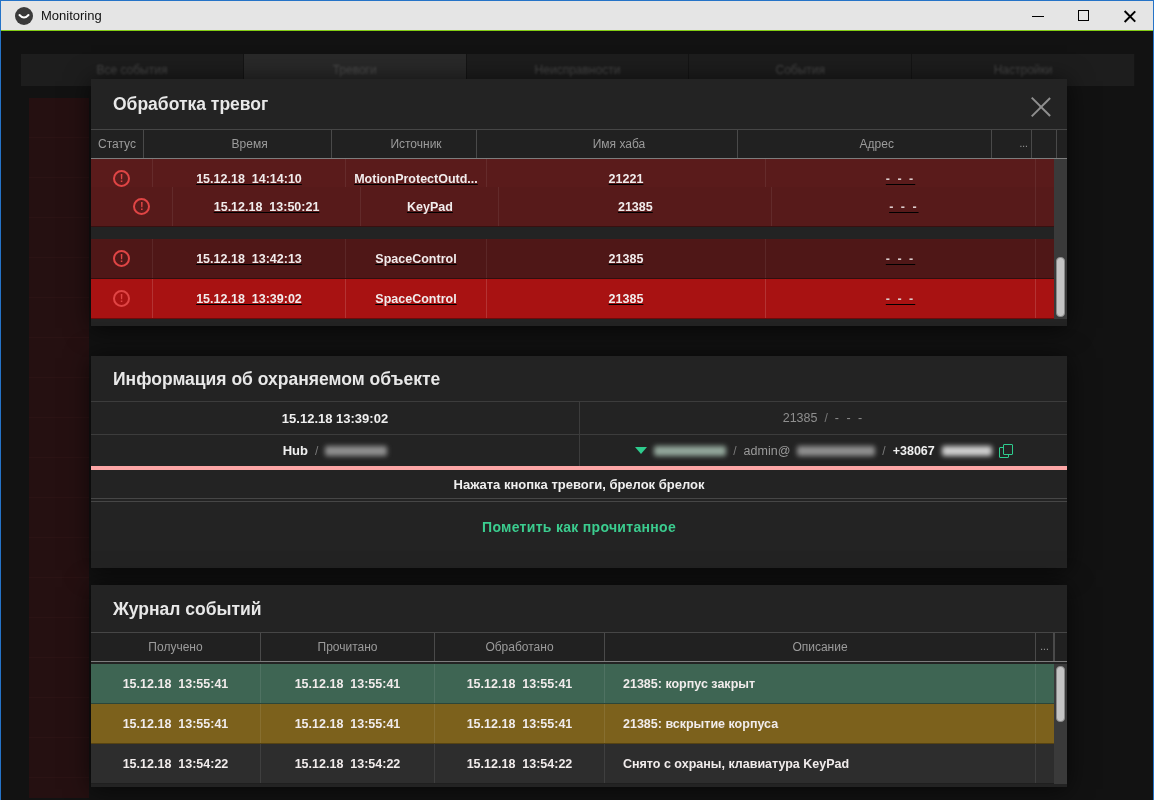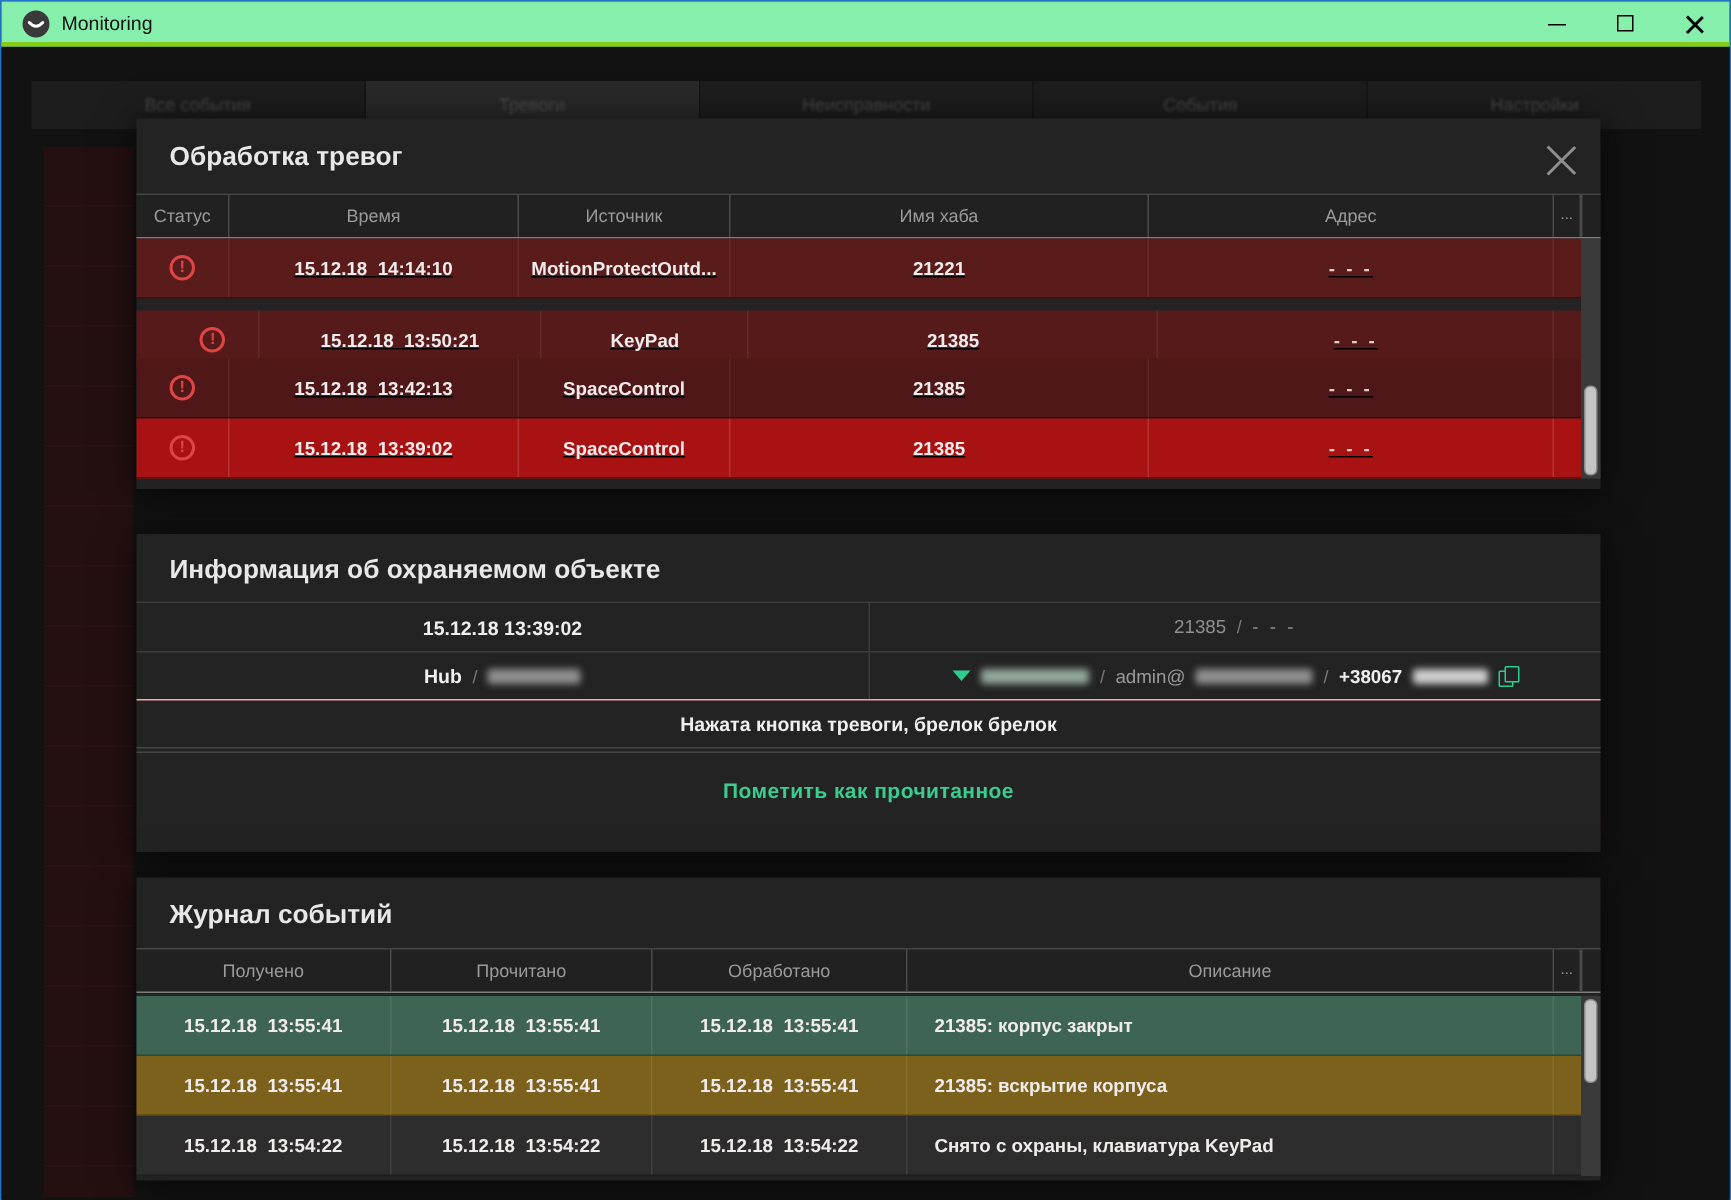--- a/index.html
+++ b/index.html
@@ -1,22 +1,22 @@
 <!DOCTYPE html>
 <html><head>
 <meta charset="utf-8">
 <style>
   * { margin:0; padding:0; box-sizing:border-box; }
   html,body { width:1154px; height:800px; overflow:hidden; background:#0b0b0b;
               font-family:"Liberation Sans", sans-serif; }
   .win { position:relative; width:1154px; height:800px; border:1px solid #2573c7; background:#121212; }
 
   
-  .titlebar { position:absolute; left:0; top:0; width:100%; height:30px; background:#86efac;
-              border-bottom:3px solid #84cc16; }
+  .titlebar { position:absolute; left:0; top:0; width:100%; height:30px; background:#e5e5e5;
+              border-bottom:1px solid #84cc16; }
   .app-logo { position:absolute; left:14px; top:6px; width:18px; height:18px; border-radius:50%;
               background:#3a3a3a; }
   .app-logo svg { position:absolute; left:0; top:0; }
   .win-title { position:absolute; left:40px; top:7px; font-size:13px; color:#111; }
   .wbtn { position:absolute; top:0; width:46px; height:30px; cursor:pointer; }
   .wbtn-min { right:92px; } .wbtn-max { right:46px; } .wbtn-close { right:0; }
   .glyph-min { position:absolute; left:17px; top:15px; width:12px; height:0; border-top:1px solid #000; }
   .glyph-max { position:absolute; left:17px; top:9px; width:11px; height:11px; border:1px solid #000; }
   .glyph-close { position:absolute; left:17px; top:9px; width:12px; height:12px; }
   .glyph-close:before, .glyph-close:after { content:""; position:absolute; left:5px; top:-1px;
@@ -57,43 +57,43 @@
         white-space:pre; overflow:hidden; }
   .td:last-child { border-right:none; }
 
   .sb-track { position:absolute; width:13px; background:#3a3a3a; right:0; }
   .sb-thumb { position:absolute; left:2px; width:9px; background:#c4c4c4; border-radius:4px;
       border:1px solid #8a8a8a; }
 
   
   .p1 { top:47px; height:247px; }
   .p1 .panel-title { top:15px; }
-  .p1 .thead { top:50px; }
+  .p1 .thead { top:50px;gap:24px; }
   .c1-0{width:62px;} .c1-1{width:193px;} .c1-2{width:141px;} .c1-3{width:279px;} .c1-4{width:270px;}
   .c1-5{width:18px; font-size:10px;} .c1-6{width:13px; border-left:1px solid #4a4a4a;}
   .arow { border-bottom:1px solid rgba(0,0,0,.35);text-decoration:underline; }
   .arow-0 { top:80px;  background:#5a1b1b; }
-  .arow-1 { top:128px; background:#571a1a;padding-left:21px; }
+  .arow-1 { top:108px; background:#571a1a;padding-left:21px; }
   .arow-2 { top:160px; background:#4f1717; }
   .arow-3 { top:200px; background:#a81212; }
   .arow-3 .td { border-right:1px solid rgba(255,255,255,.14); }
   .arow-3 .td:last-child { border-right:none; }
   .alert-ic { width:17px; height:17px; border:2px solid #e04545; border-radius:50%; position:relative; }
   .alert-ic:after { content:"!"; position:absolute; left:0; right:0; top:-1px; text-align:center;
       font-size:11px; font-weight:700; color:#e04545; line-height:15px; }
   .dashes { letter-spacing:2px; color:#ddcdcd; }
   .p1 .sb-track { top:80px; height:160px; }
   .p1 .sb-thumb { top:98px; height:60px; }
 
   
   .p2 { top:324px; height:212px; }
   .p2 .panel-title { top:13px; }
   .info-row { position:absolute; left:0; width:976px; display:flex; border-top:1px solid #3c3c3c; }
   .ir1 { top:45px; height:33px; } .ir2 { top:78px; height:32px; }
-  .ir3 { top:110px; height:32px; border-top:1px solid #fca5a5; }
+  .ir3 { top:110px; height:32px; border-top:4px solid #fca5a5; }
   .half { width:488px; display:flex; align-items:center; justify-content:center; gap:7px; }
   .half + .half { border-left:1px solid #3c3c3c; }
   .dt-text { font-size:13px; font-weight:600; color:#efefef; }
   .muted { font-size:12.5px; color:#8f8f8f; }
   .sep { color:#7a7a7a; font-size:12px; }
   .full-center { width:976px; display:flex; align-items:center; justify-content:center; gap:6px; }
   .msg { font-size:13px; font-weight:600; color:#efefef; }
   .dbl-div { position:absolute; left:0; top:142px; width:976px; height:4px;
       border-top:1px solid #464646; border-bottom:1px solid #464646; }
   .mark-read { position:absolute; left:0; top:146px; width:976px; height:49px; display:flex;

